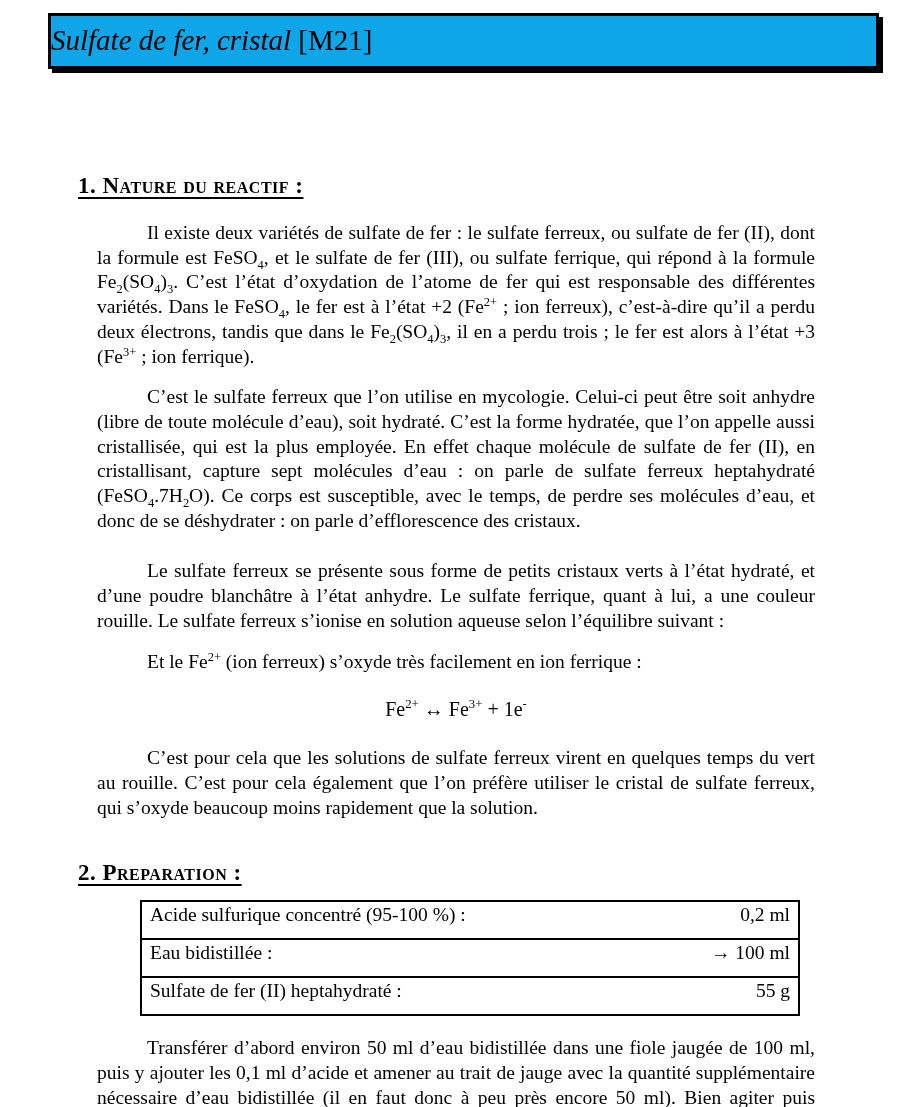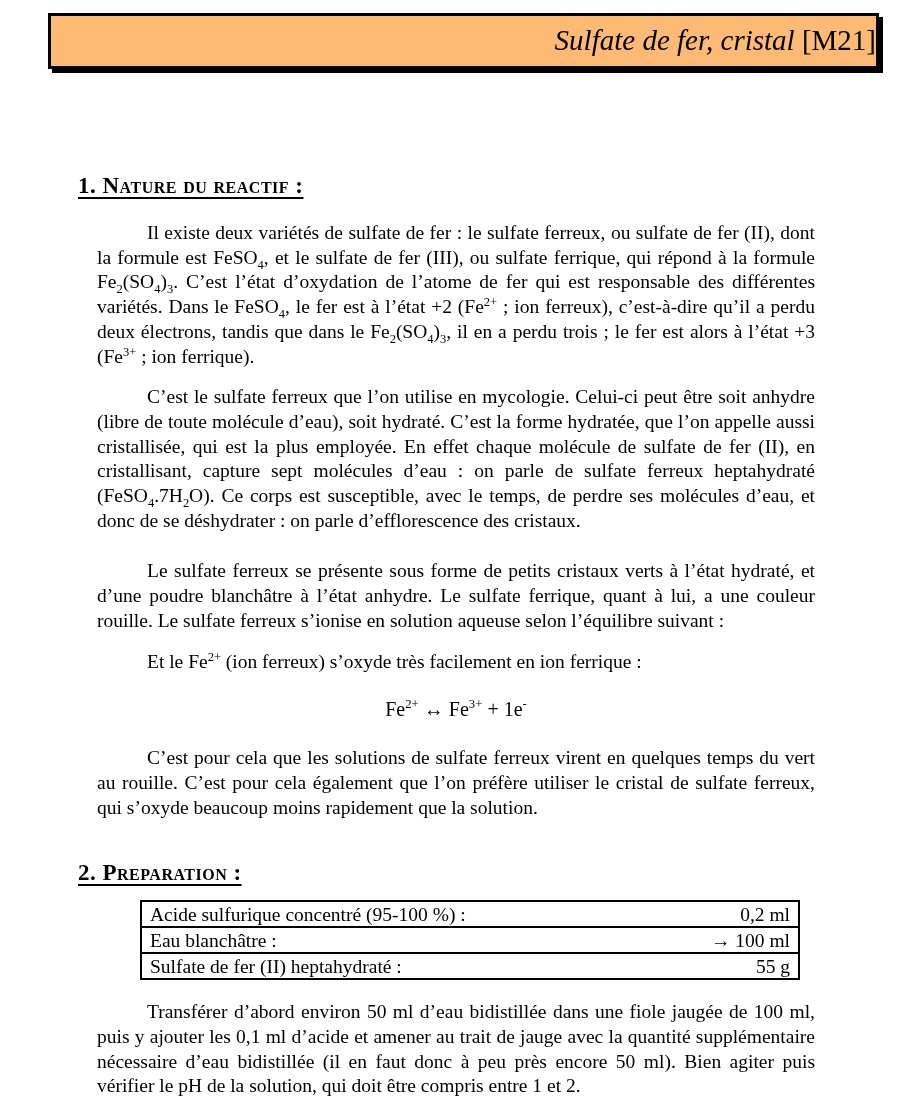--- a/index.html
+++ b/index.html
@@ -10,23 +10,23 @@
     color: #000;
     font-family: "Liberation Serif", serif;
     overflow: hidden;
     position: relative;
   }
 
   
   .title-box {
     margin: 13px 21px 0 48px;
     border: 3px solid #000;
-    background: #fdba74;
+    background: #0ea5e9;
     box-shadow: 4px 4px 0 #000;
-    text-align: right;
+    text-align: left;
     font-size: 29px;
     line-height: 1.0;
     padding: 10px 0 11px 0;
   }
   .title-main { font-style: italic; }
   .title-ref { font-style: normal; }
 
   
   .section-heading {
     margin: 0 0 0 78px;
@@ -68,21 +68,21 @@
 
   
   .prep-table {
     margin: 14px 0 0 140px;
     width: 660px;
     border-collapse: collapse;
     border: 2px solid #000;
     font-size: 19.5px;
   }
   .prep-table tr { border: 2px solid #000; }
-  .prep-table td { padding: 1px 8px 0 8px; line-height: 23px; }
+  .prep-table td { padding: 1px 8px 12px 8px; line-height: 23px; }
   .prep-table .value { text-align: right; white-space: nowrap; }
 </style>
 </head>
 <body>
 
 <div class="page">
 
   <div class="title-box">
     <span class="title-main">Sulfate de fer, cristal</span><span class="title-ref"> [M21]</span>
   </div>
@@ -104,21 +104,21 @@
 
   <h2 class="section-heading heading-2">2. Preparation :</h2>
 
   <table class="prep-table">
     <tbody>
       <tr>
         <td class="label">Acide sulfurique concentré (95-100 %) :</td>
         <td class="value">0,2 ml</td>
       </tr>
       <tr>
-        <td class="label">Eau blanchâtre :</td>
+        <td class="label">Eau bidistillée :</td>
         <td class="value">→ 100 ml</td>
       </tr>
       <tr>
         <td class="label">Sulfate de fer (II) heptahydraté :</td>
         <td class="value">55 g</td>
       </tr>
     </tbody>
   </table>
 
   <p class="body-text para-final">Transférer d’abord environ 50 ml d’eau bidistillée dans une fiole jaugée de 100 ml, puis y ajouter les 0,1 ml d’acide et amener au trait de jauge avec la quantité supplémentaire nécessaire d’eau bidistillée (il en faut donc à peu près encore 50 ml). Bien agiter puis vérifier le pH de la solution, qui doit être compris entre 1 et 2.</p>

